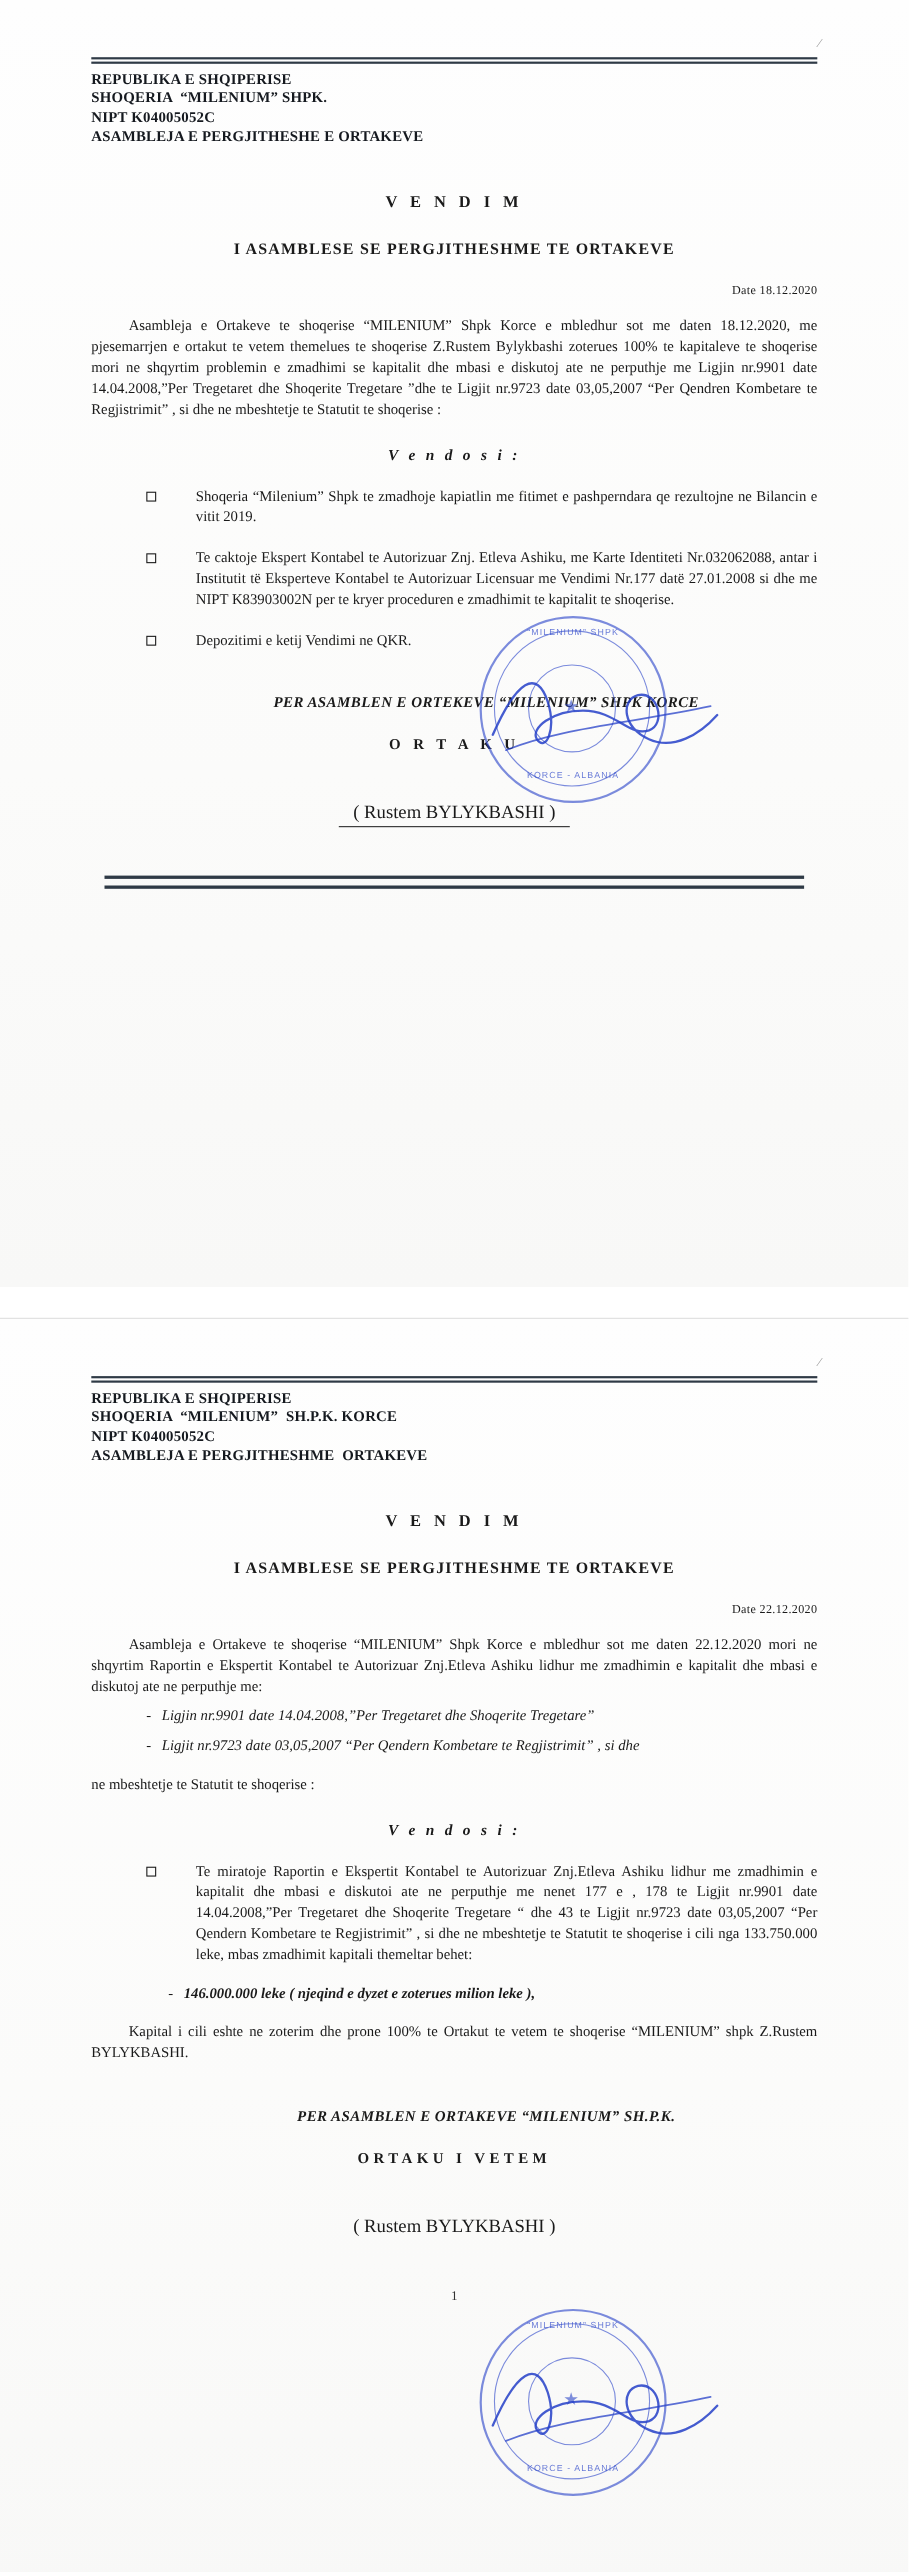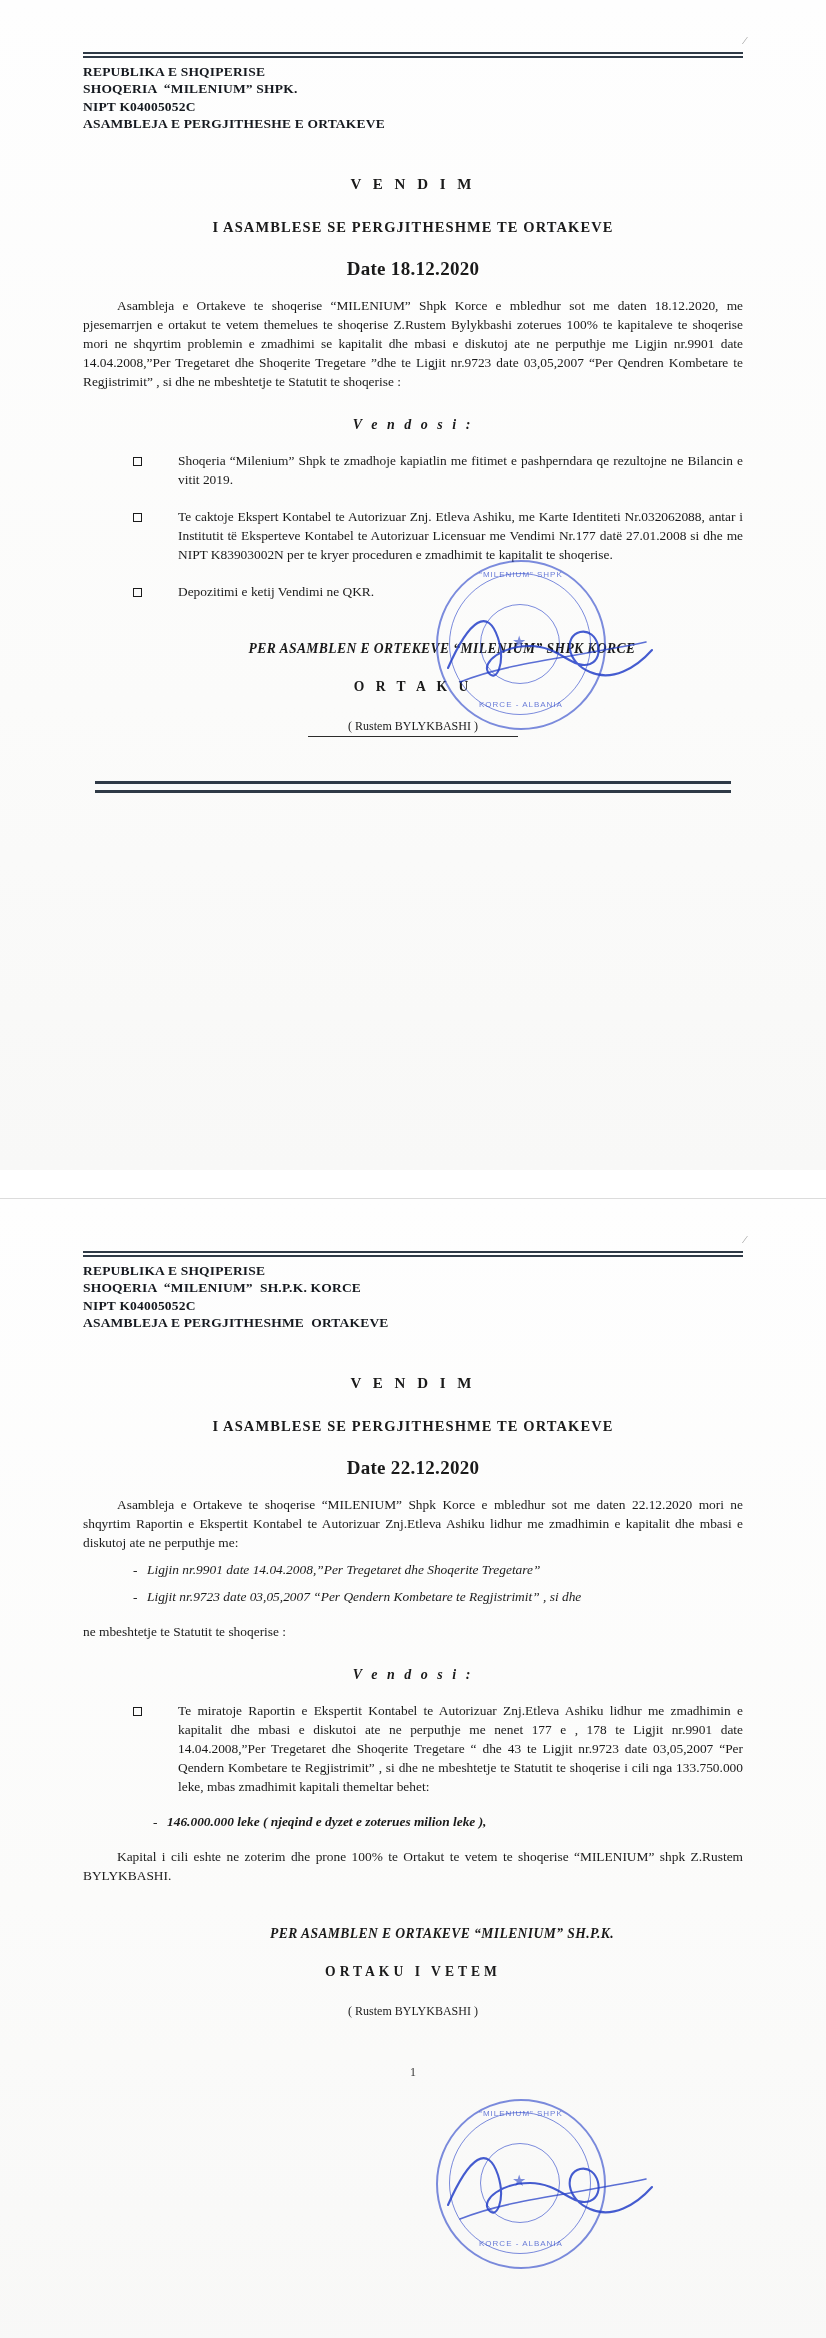--- a/index.html
+++ b/index.html
@@ -72,23 +72,23 @@
     margin-top: 44px;
   }
   .title-sub {
     text-align: center;
     font-weight: bold;
     font-size: 14.5px;
     letter-spacing: 1.1px;
     margin-top: 26px;
   }
   .title-date {
-    text-align: center;
-    font-weight: bold;
-    font-size: 19px;
+    text-align: right;
+    font-weight: normal;
+    font-size: 11px;
     margin-top: 22px;
     letter-spacing: 0.3px;
   }
   p.body {
     text-align: justify;
     font-size: 13.4px;
     line-height: 1.42;
     margin: 16px 0 0 0;
     text-indent: 34px;
     hyphens: none;
@@ -155,22 +155,22 @@
   .sig-line1.left-ind { text-align: center; padding-left: 58px; }
   .sig-line2 {
     text-align: center;
     font-weight: bold;
     font-size: 13.6px;
     margin-top: 22px;
     letter-spacing: 4px;
   }
   .sig-name {
     text-align: center;
-    font-size: 12px;
-    margin-top: 24px;
+    font-size: 17px;
+    margin-top: 44px;
     position: relative;
     z-index: 6;
   }
   .sig-name .nm { font-weight: normal; }
   .sig-underline {
     width: 210px;
     height: 0;
     border-bottom: 1px solid #2b2b2b;
     margin: 2px auto 0 auto;
   }

